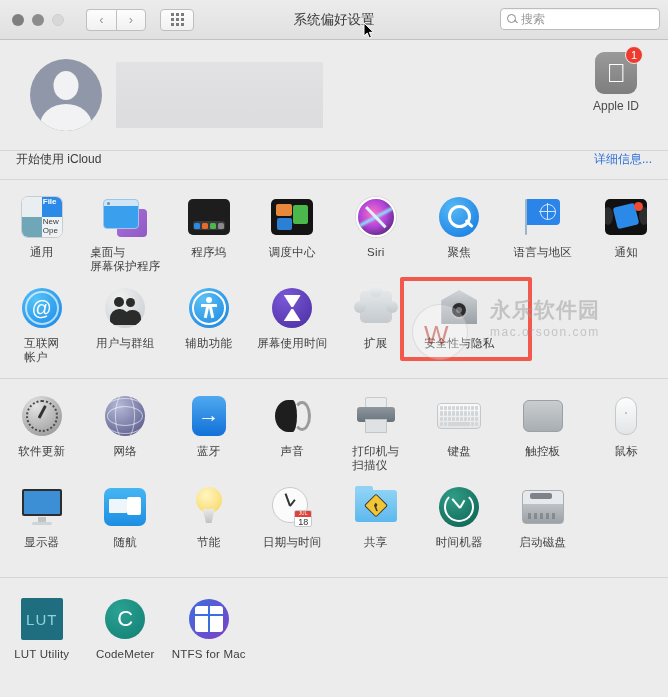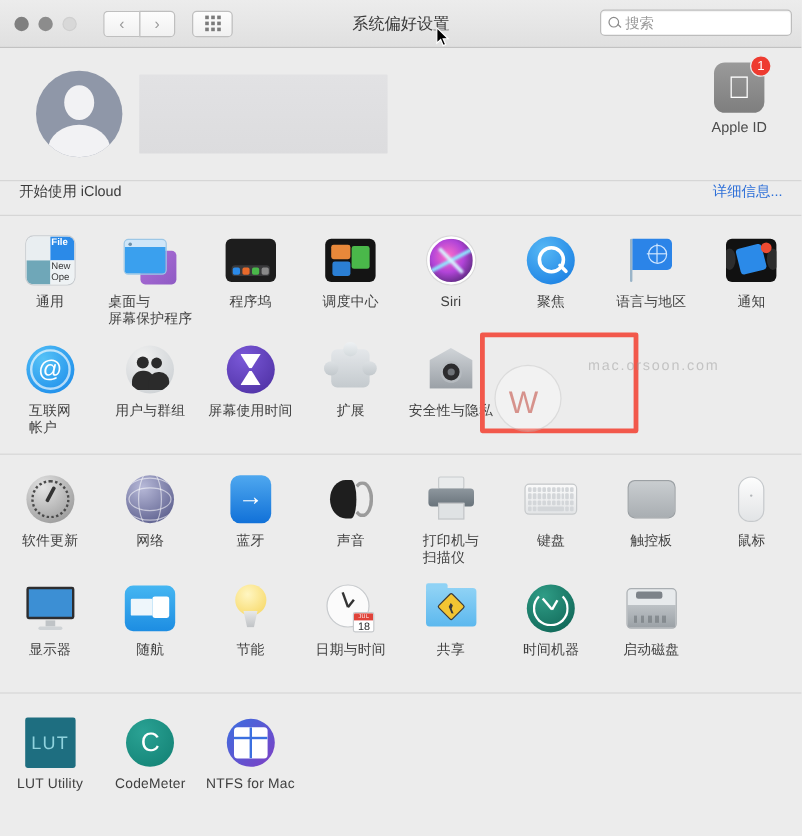--- a/index.html
+++ b/index.html
@@ -547,20 +547,30 @@
           <div class="ic-users">
               <div class="b1"></div>
               <div class="b2"></div>
               <div class="p1"></div>
               <div class="p2"></div>
             </div>
         </div>
         <div class="caption">用户与群组</div>
       </div>
 
+      <div class="cell h83">
+        <div class="glyph">
+          <div class="ic-access">
+              <div class="head"></div>
+              <div class="body"></div>
+              <div class="legs"></div>
+            </div>
+        </div>
+        <div class="caption">辅助功能</div>
+      </div>
 
       <div class="cell h83">
         <div class="glyph">
           <div class="ic-screentime">
               <div class="g"></div>
             </div>
         </div>
         <div class="caption">屏幕使用时间</div>
       </div>
 
@@ -809,17 +819,18 @@
       </div>
     </div>
   </div>
 
   <div class="highlight" style="left:400px; top:277px; width:132px; height:84px;"></div>
 
   <div class="watermark">
     <div class="wm-circle"></div>
     <div class="wm-w">W</div>
     <div style="margin-left:92px">
+      <div class="wm-text">永乐软件园</div>
       <div class="wm-sub">mac.orsoon.com</div>
     </div>
   </div>
 
 </div>
 
 </body></html>

